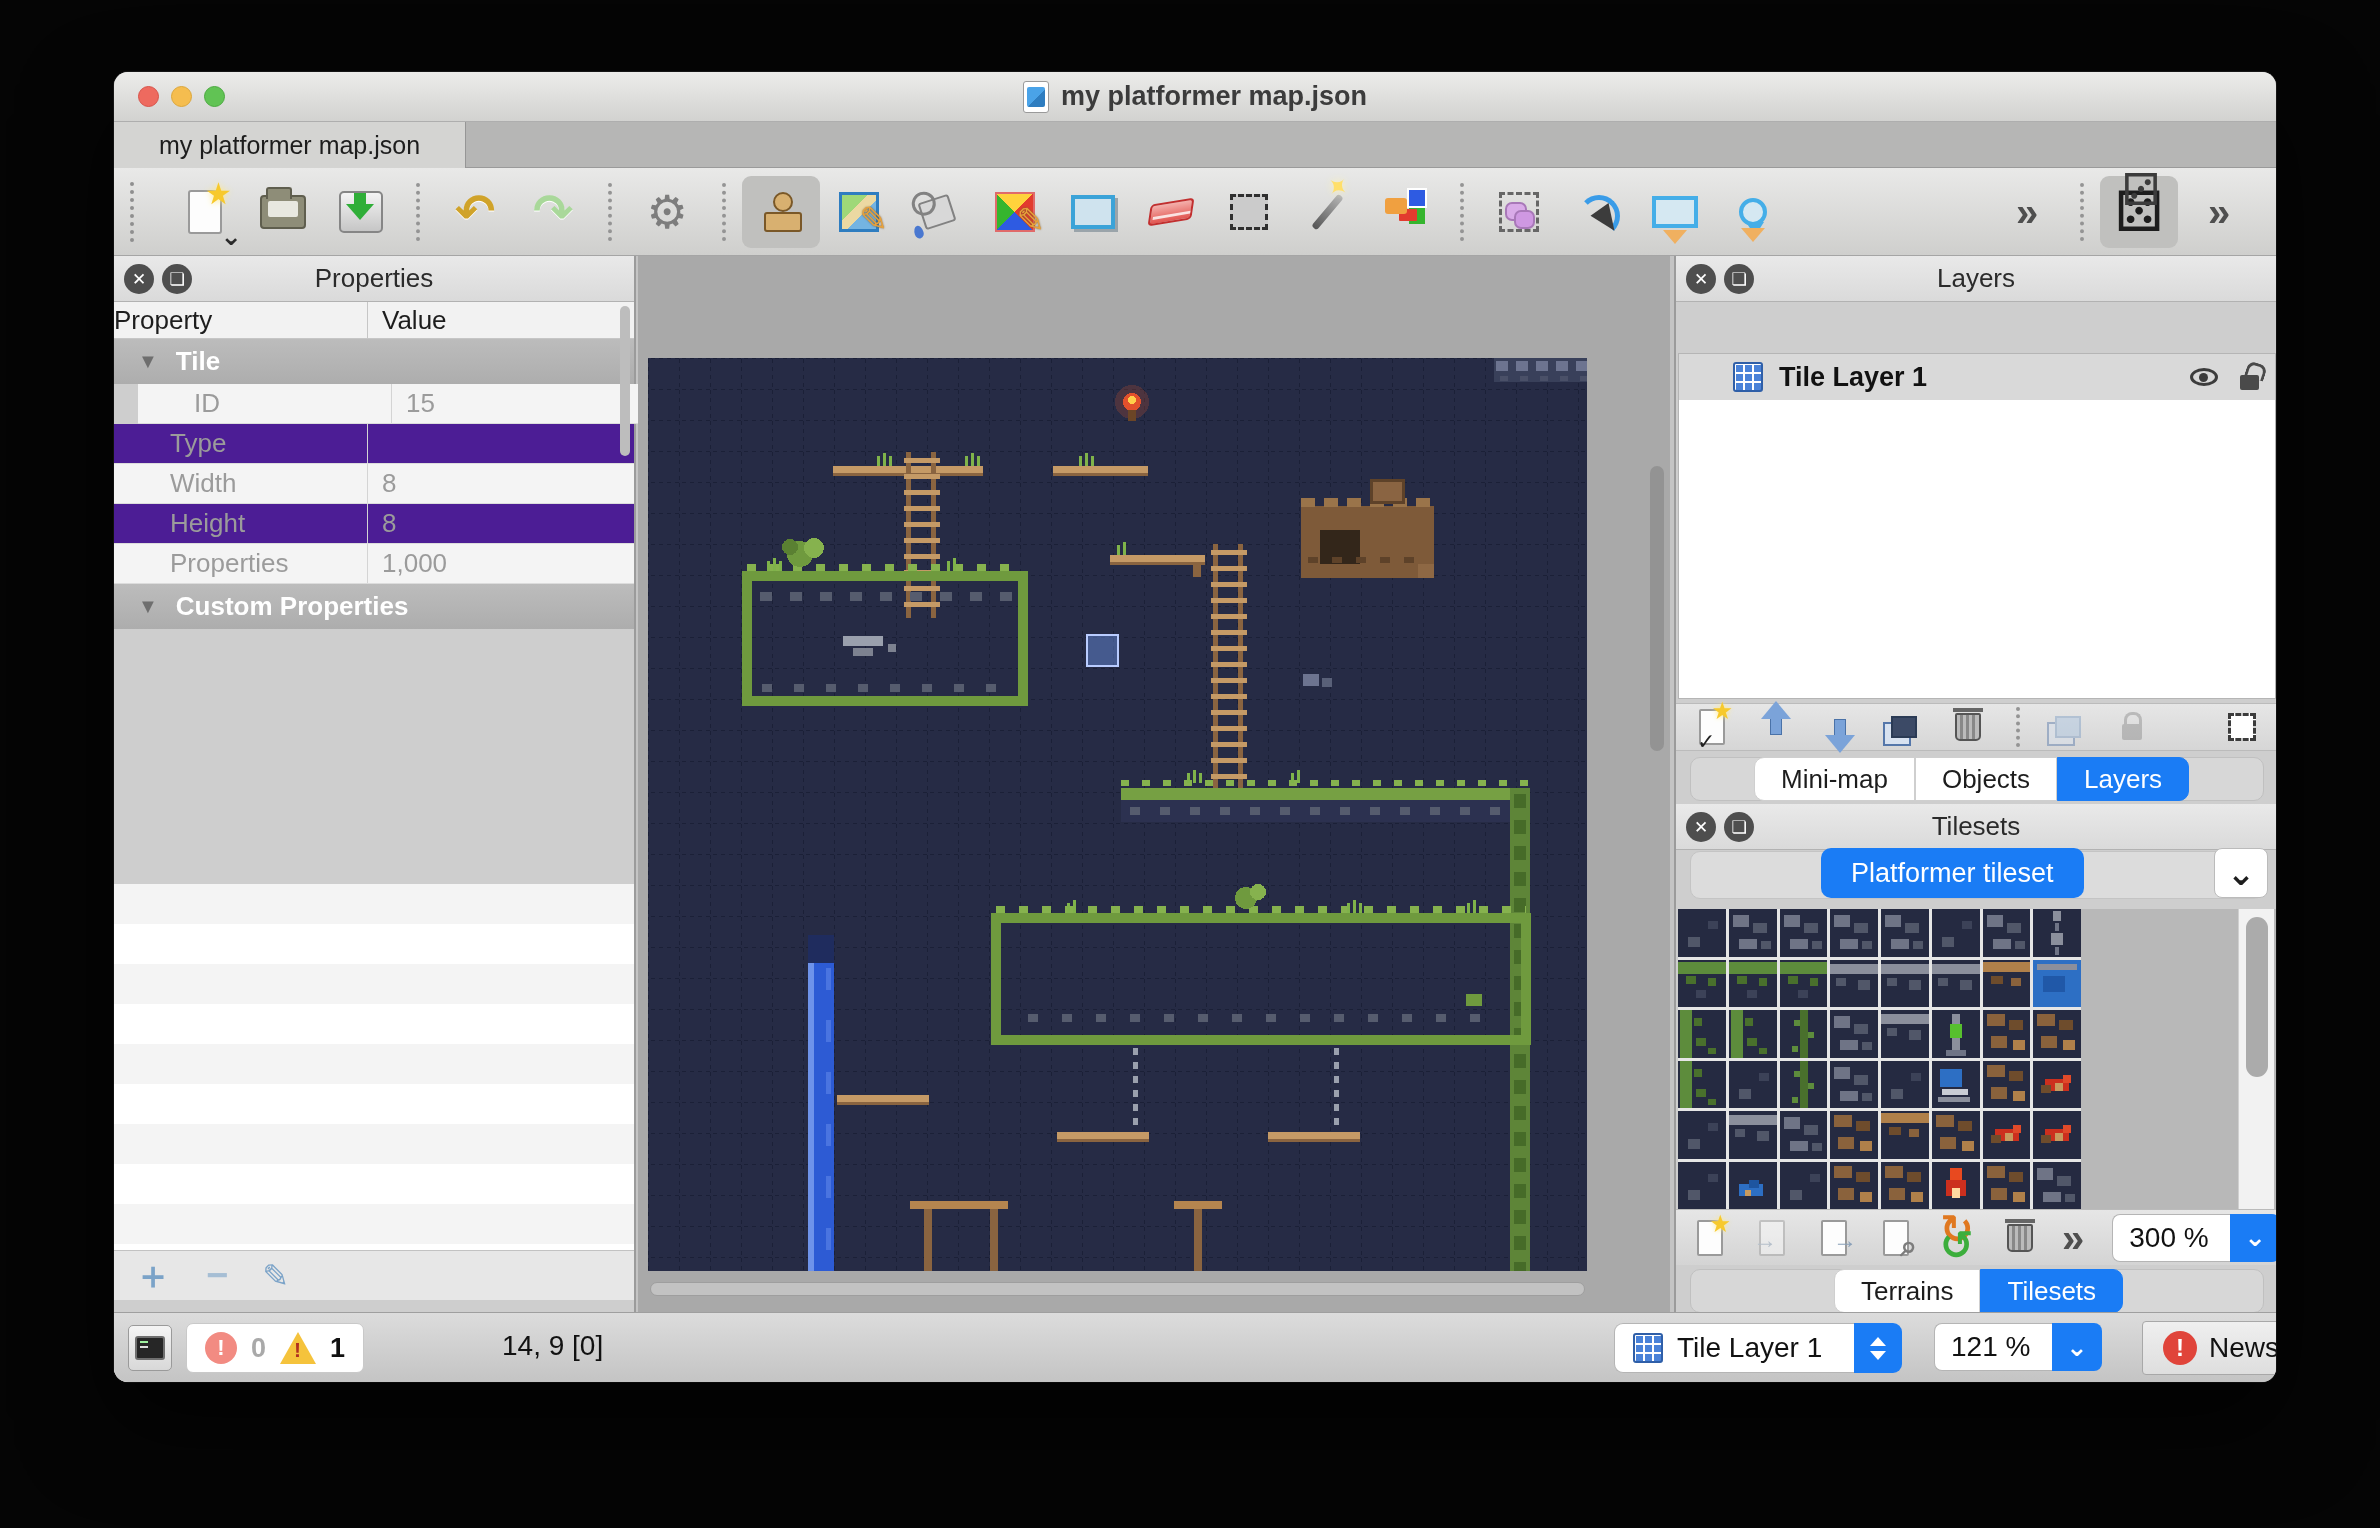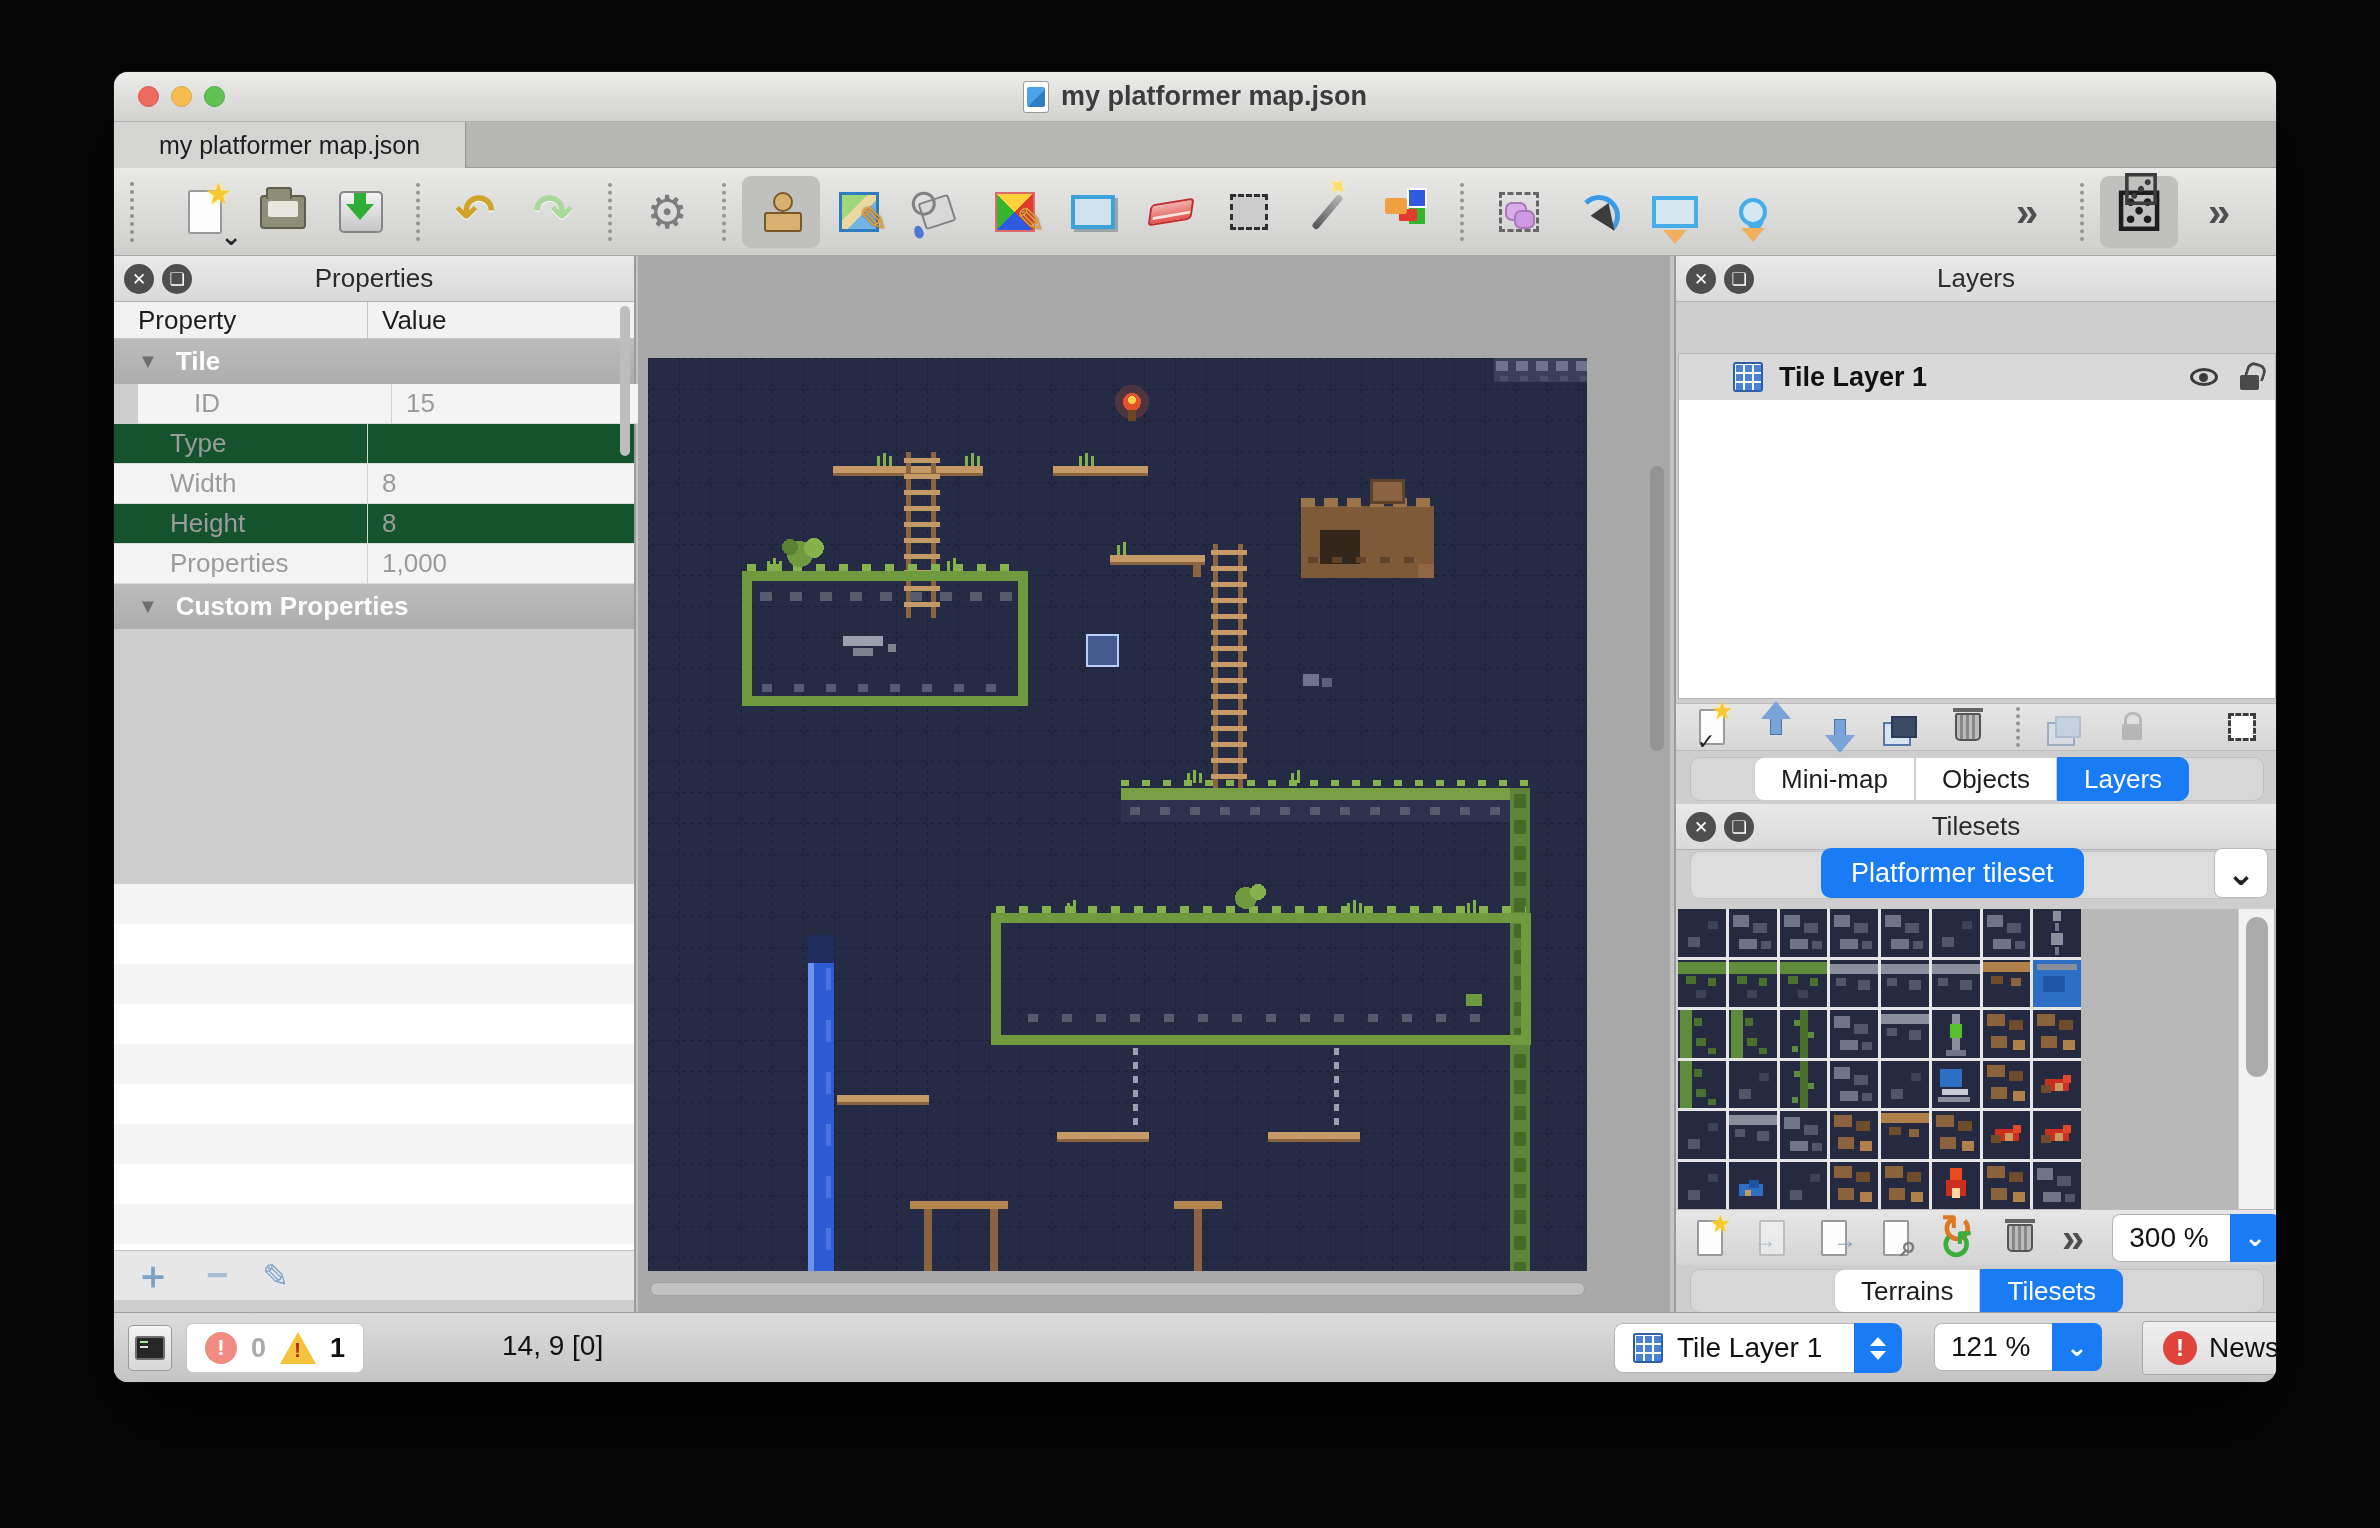--- a/index.html
+++ b/index.html
@@ -92,28 +92,28 @@
 
   
   .ldock{ position:absolute; left:0; top:0; width:522px; height:100%; background:#cecece; border-right:2px solid #9b9b9b;}
   .phead{ position:absolute; left:0; width:100%; height:46px; background:linear-gradient(#e9e9e9,#dadada);
     border-bottom:1px solid #b2b2b2; display:flex; align-items:center; justify-content:center; font-size:26px; color:#2b2b2b;}
   .pbtns{ position:absolute; left:10px; top:8px; display:flex; gap:8px;}
   .pbtn{ width:30px; height:30px; border-radius:50%; background:#4e4e4e; color:#fff; font-size:17px;
     display:flex; align-items:center; justify-content:center; font-weight:700;}
   .colhead{ position:absolute; left:0; top:46px; width:100%; height:37px; background:#f2f2f2; border-bottom:1px solid #c6c6c6;
     display:flex; align-items:center; font-size:26px; color:#1d1d1d;}
-  .colhead .c1{ padding-left:24px; width:253px;}
+  .colhead .c1{ width:253px;}
   .colhead .c2{ border-left:1px solid #c6c6c6; padding-left:14px;}
   .pgroup{ position:absolute; left:0; width:100%; height:45px; background:linear-gradient(#bcbcbc,#adadad);
     color:#fff; font-size:26px; font-weight:700; display:flex; align-items:center; }
   .pgroup .tri{ color:#6e6e6e; font-size:20px; margin:0 18px 0 24px; font-weight:400;}
   .prow{ position:absolute; left:0; width:100%; height:40px; display:flex; align-items:center; font-size:26px; color:#9b9b9b;
     border-bottom:1px solid #dcdcdc;}
-  .prow.odd{ background:#f4f4f4;} .prow.even{ background:#14532d;justify-content:space-between;}
+  .prow.odd{ background:#f4f4f4;} .prow.even{ background:#4c1d95;justify-content:space-between;}
   .prow .plabel{ padding-left:56px; width:253px;}
   .prow .pvalue{ border-left:1px solid #d4d4d4; padding-left:14px; height:100%; display:flex; align-items:center; flex:1;}
   .stripes{ position:absolute; left:0; width:100%; background:repeating-linear-gradient(#f4f4f4 0 40px,#ffffff 40px 80px);}
   .pfoot{ position:absolute; left:0; bottom:12px; width:100%; height:50px; background:#e7e7e7; border-top:1px solid #c2c2c2;
     display:flex; align-items:center; gap:34px; padding-left:20px; font-size:38px; color:#7ba3c8; font-weight:700;}
   .pedge{ position:absolute; left:0; bottom:0; width:100%; height:12px; background:#cecece;}
   .pscroll{ position:absolute; right:4px; top:50px; width:10px; height:150px; background:#bdbdbd; border-radius:5px;}
 
   
   .canvas{ position:absolute; left:524px; top:0; width:1032px; height:100%; background:#a9a9a9; }

